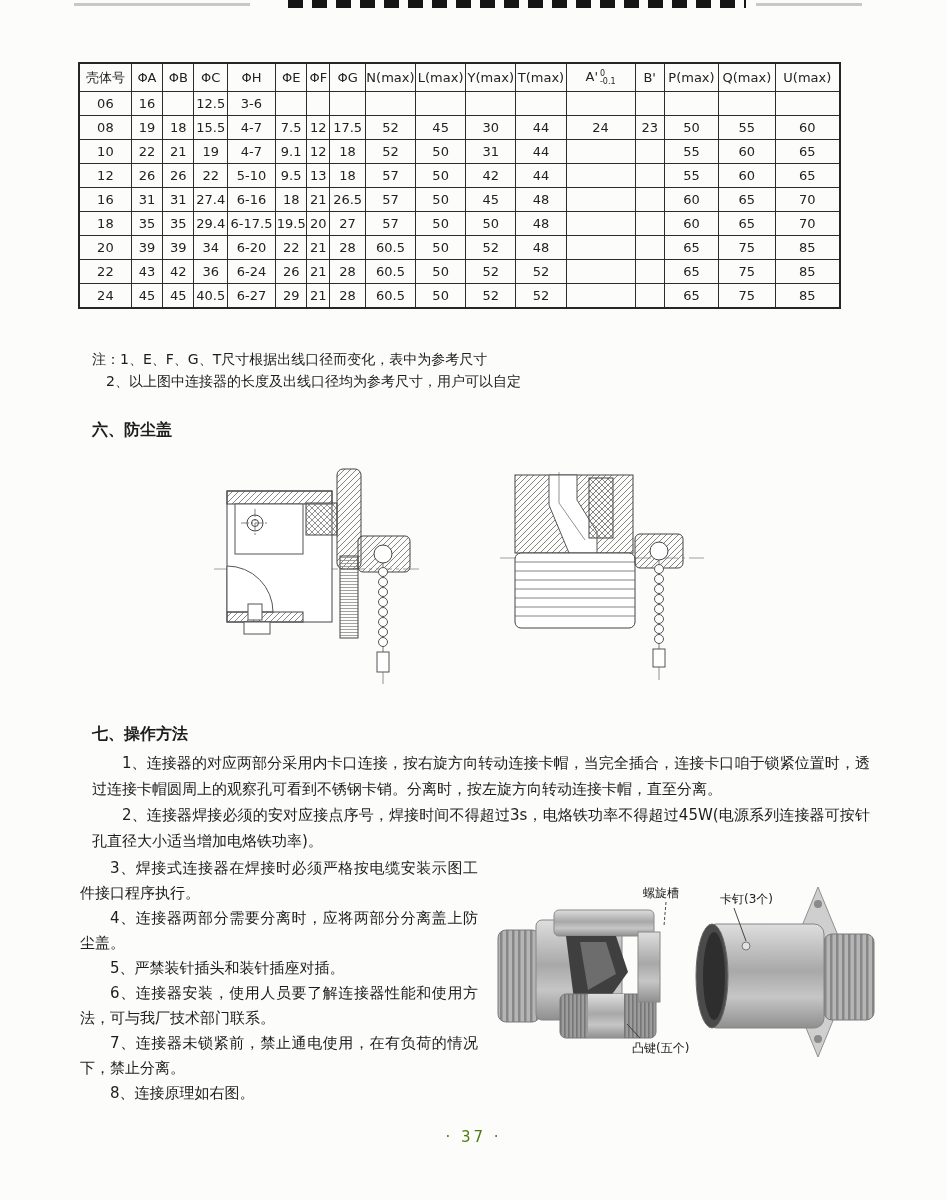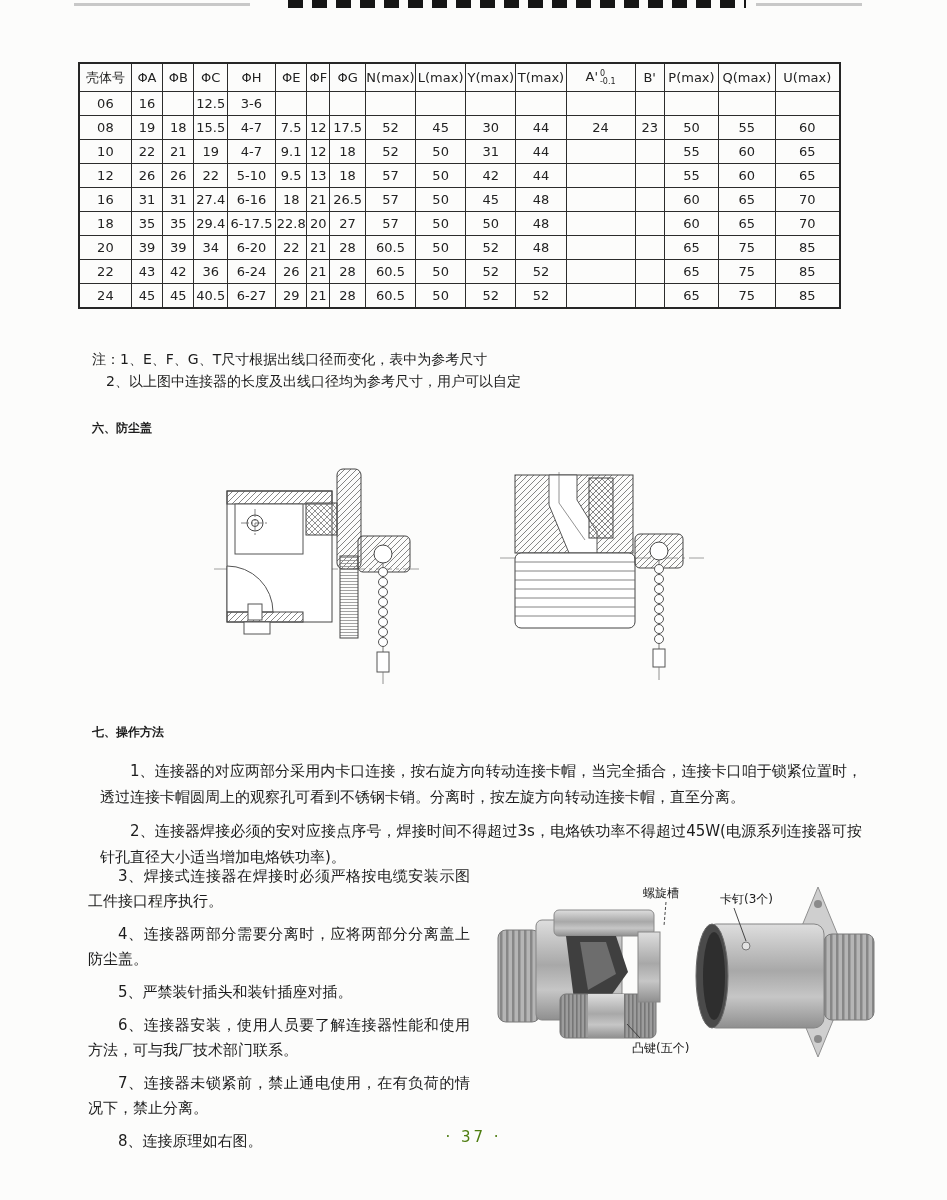--- a/index.html
+++ b/index.html
@@ -23,33 +23,33 @@
   .tol{display:inline-flex;flex-direction:column;vertical-align:middle;font-size:8px;
        line-height:8px;margin-left:2px;text-align:left;}
   .tol i{font-style:normal;}
 
   
   .notes{position:absolute;left:92px;top:348px;font-size:14px;line-height:22px;}
   .notes p{margin:0;}
   .notes .line2{margin-left:14px;}
 
   
-  .sec-title{position:absolute;font-size:12px;font-weight:bold;margin:0;}
+  .sec-title{position:absolute;font-size:16px;font-weight:bold;margin:0;}
   #sec6{left:92px;top:420px;}
   #sec7{left:92px;top:724px;}
 
   
   .draw{position:absolute;}
   #draw1{left:210px;top:466px;}
   #draw2{left:497px;top:470px;}
 
   
   .op-full{position:absolute;left:92px;top:750px;width:778px;}
   .op-left{position:absolute;left:80px;top:856px;width:398px;}
-  .op-full p,.op-left p{margin:8px;text-indent:2em;font-size:15px;line-height:26px;text-align:justify;}
+  .op-full p,.op-left p{margin:0;text-indent:2em;font-size:15px;line-height:26px;text-align:justify;}
   .op-left p{line-height:25px;}
 
   
   #photo{position:absolute;left:488px;top:872px;}
   svg text{font-family:"DejaVu Sans","Liberation Sans",sans-serif;}
 
   
   .pagenum{position:absolute;left:0;top:1128px;width:947px;text-align:center;
            font-size:15px;letter-spacing:3px;color:#4d7c0f;}
 </style>
@@ -204,21 +204,21 @@
             <td>60</td>
             <td>65</td>
             <td>70</td>
           </tr>
           <tr>
             <td>18</td>
             <td>35</td>
             <td>35</td>
             <td>29.4</td>
             <td>6-17.5</td>
-            <td>22.8</td>
+            <td>19.5</td>
             <td>20</td>
             <td>27</td>
             <td>57</td>
             <td>50</td>
             <td>50</td>
             <td>48</td>
             <td></td>
             <td></td>
             <td>60</td>
             <td>65</td>

